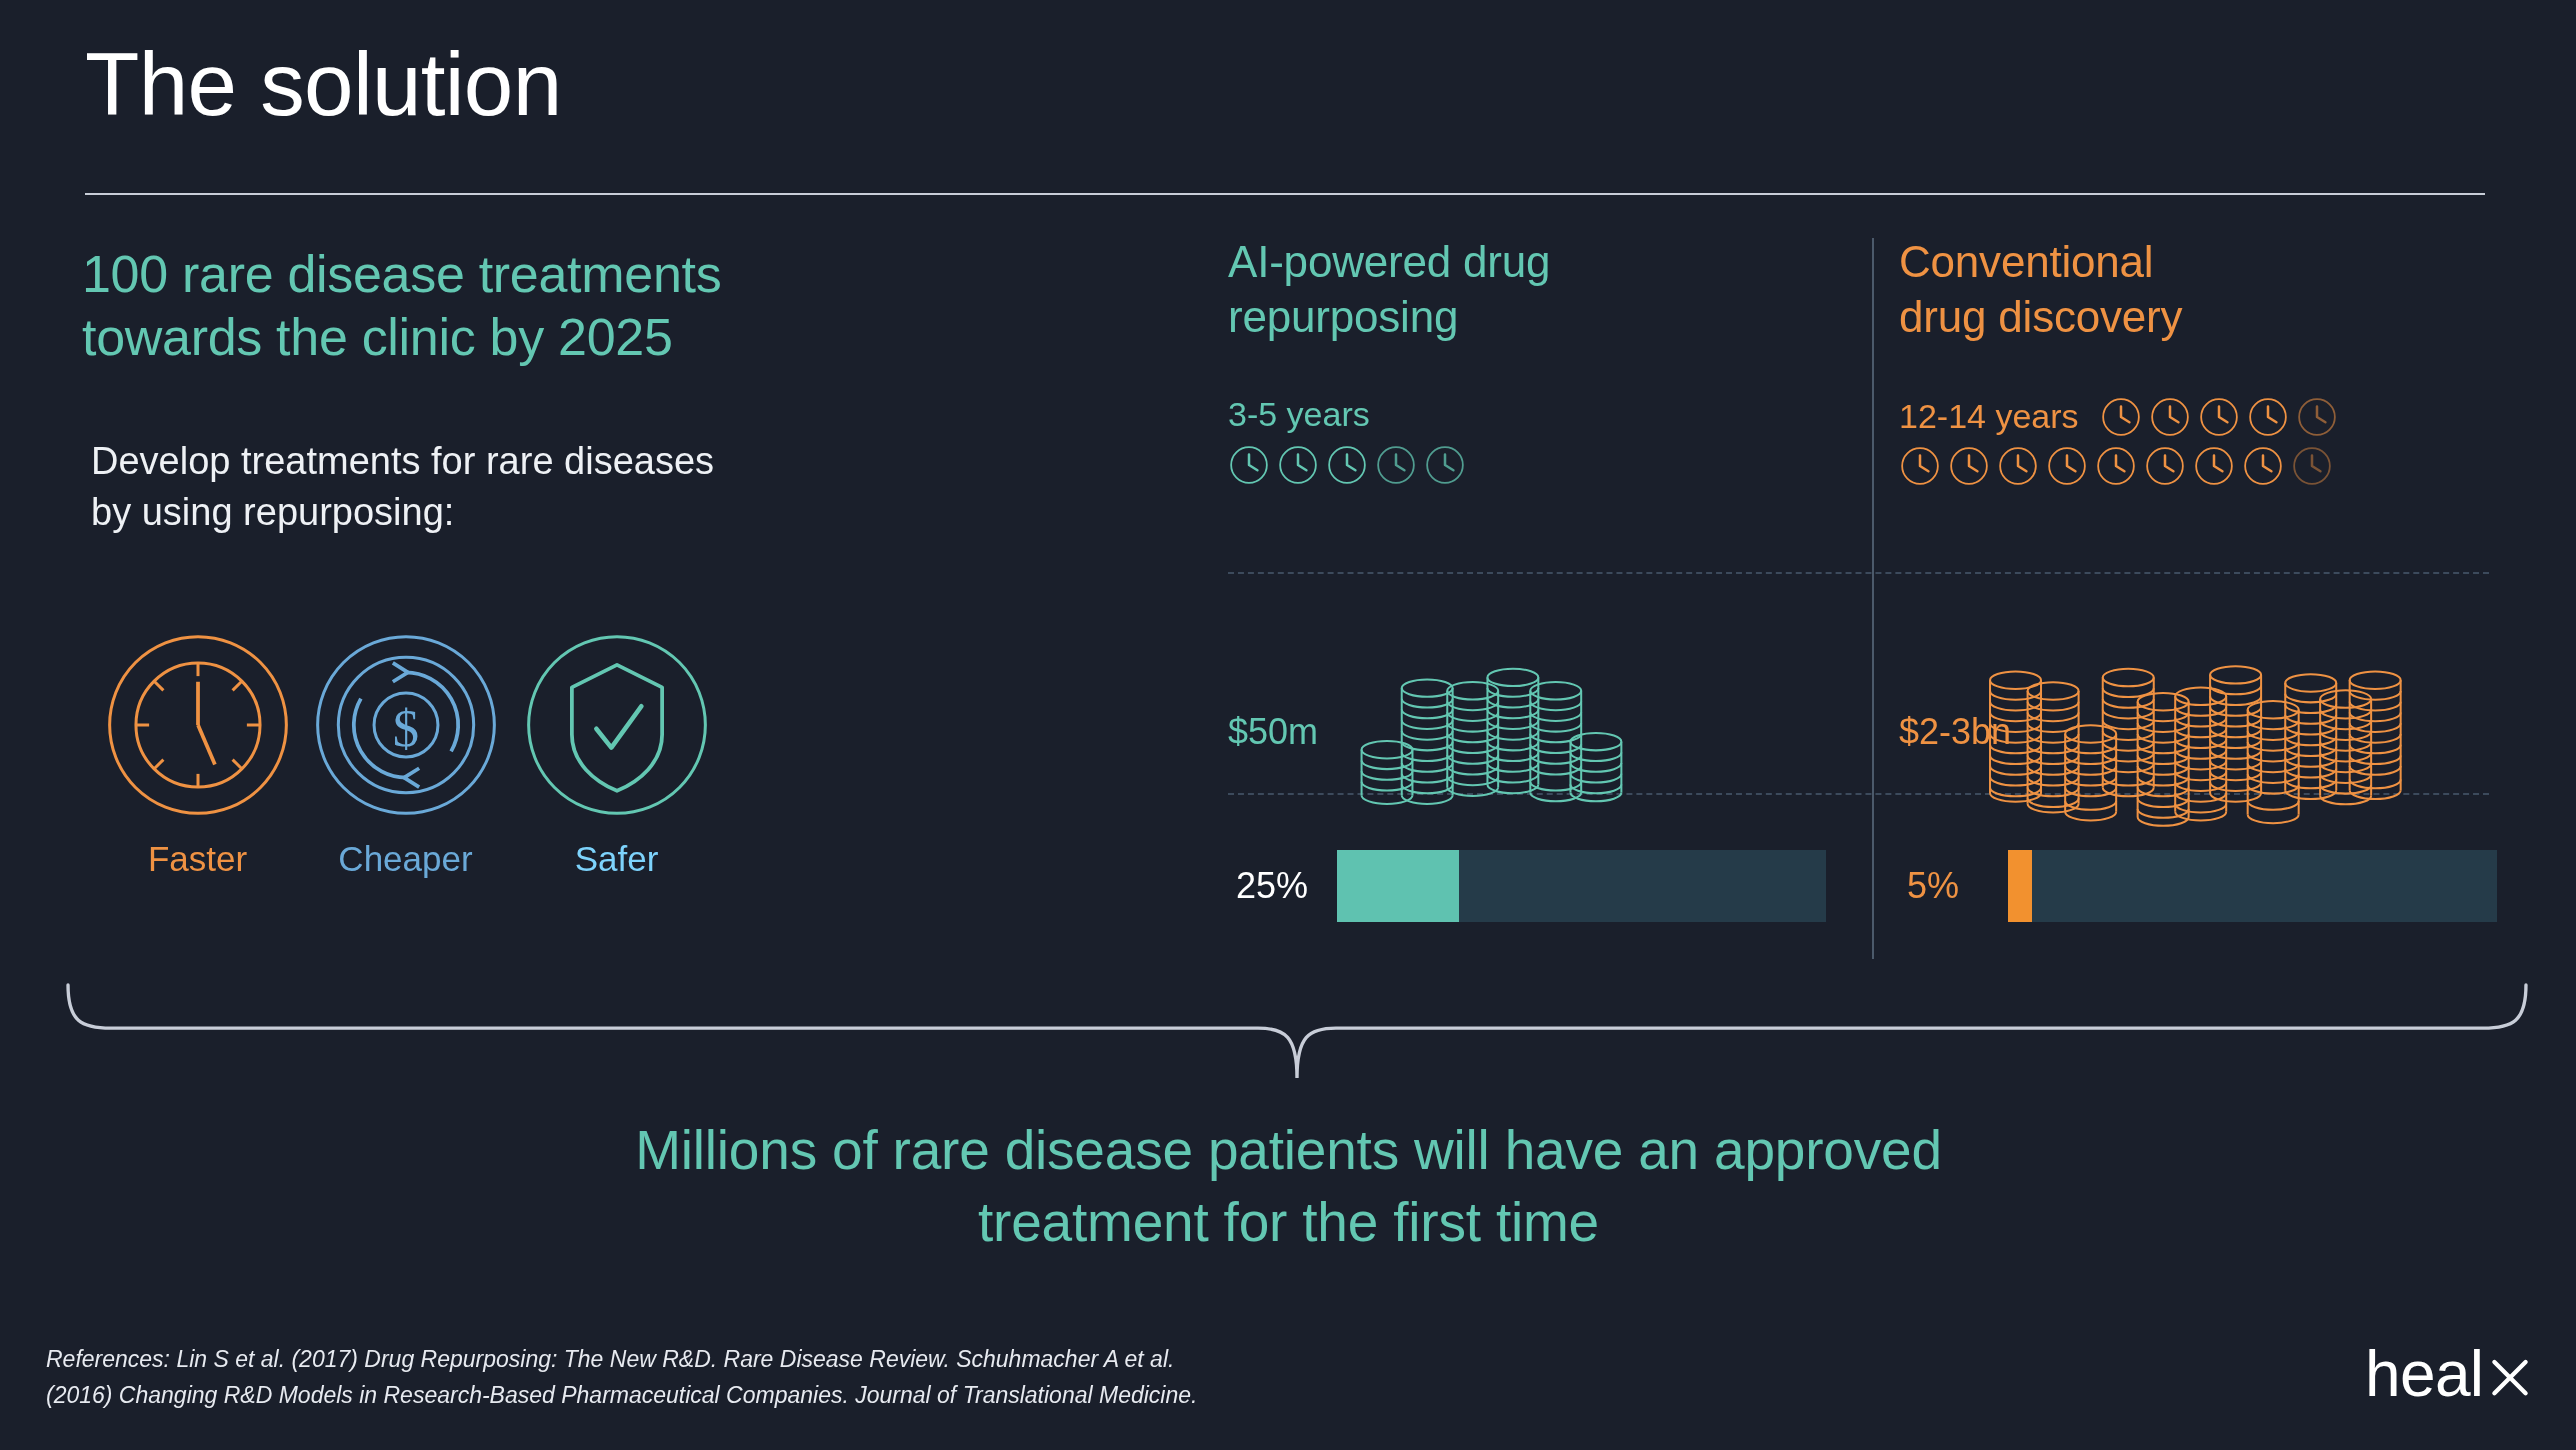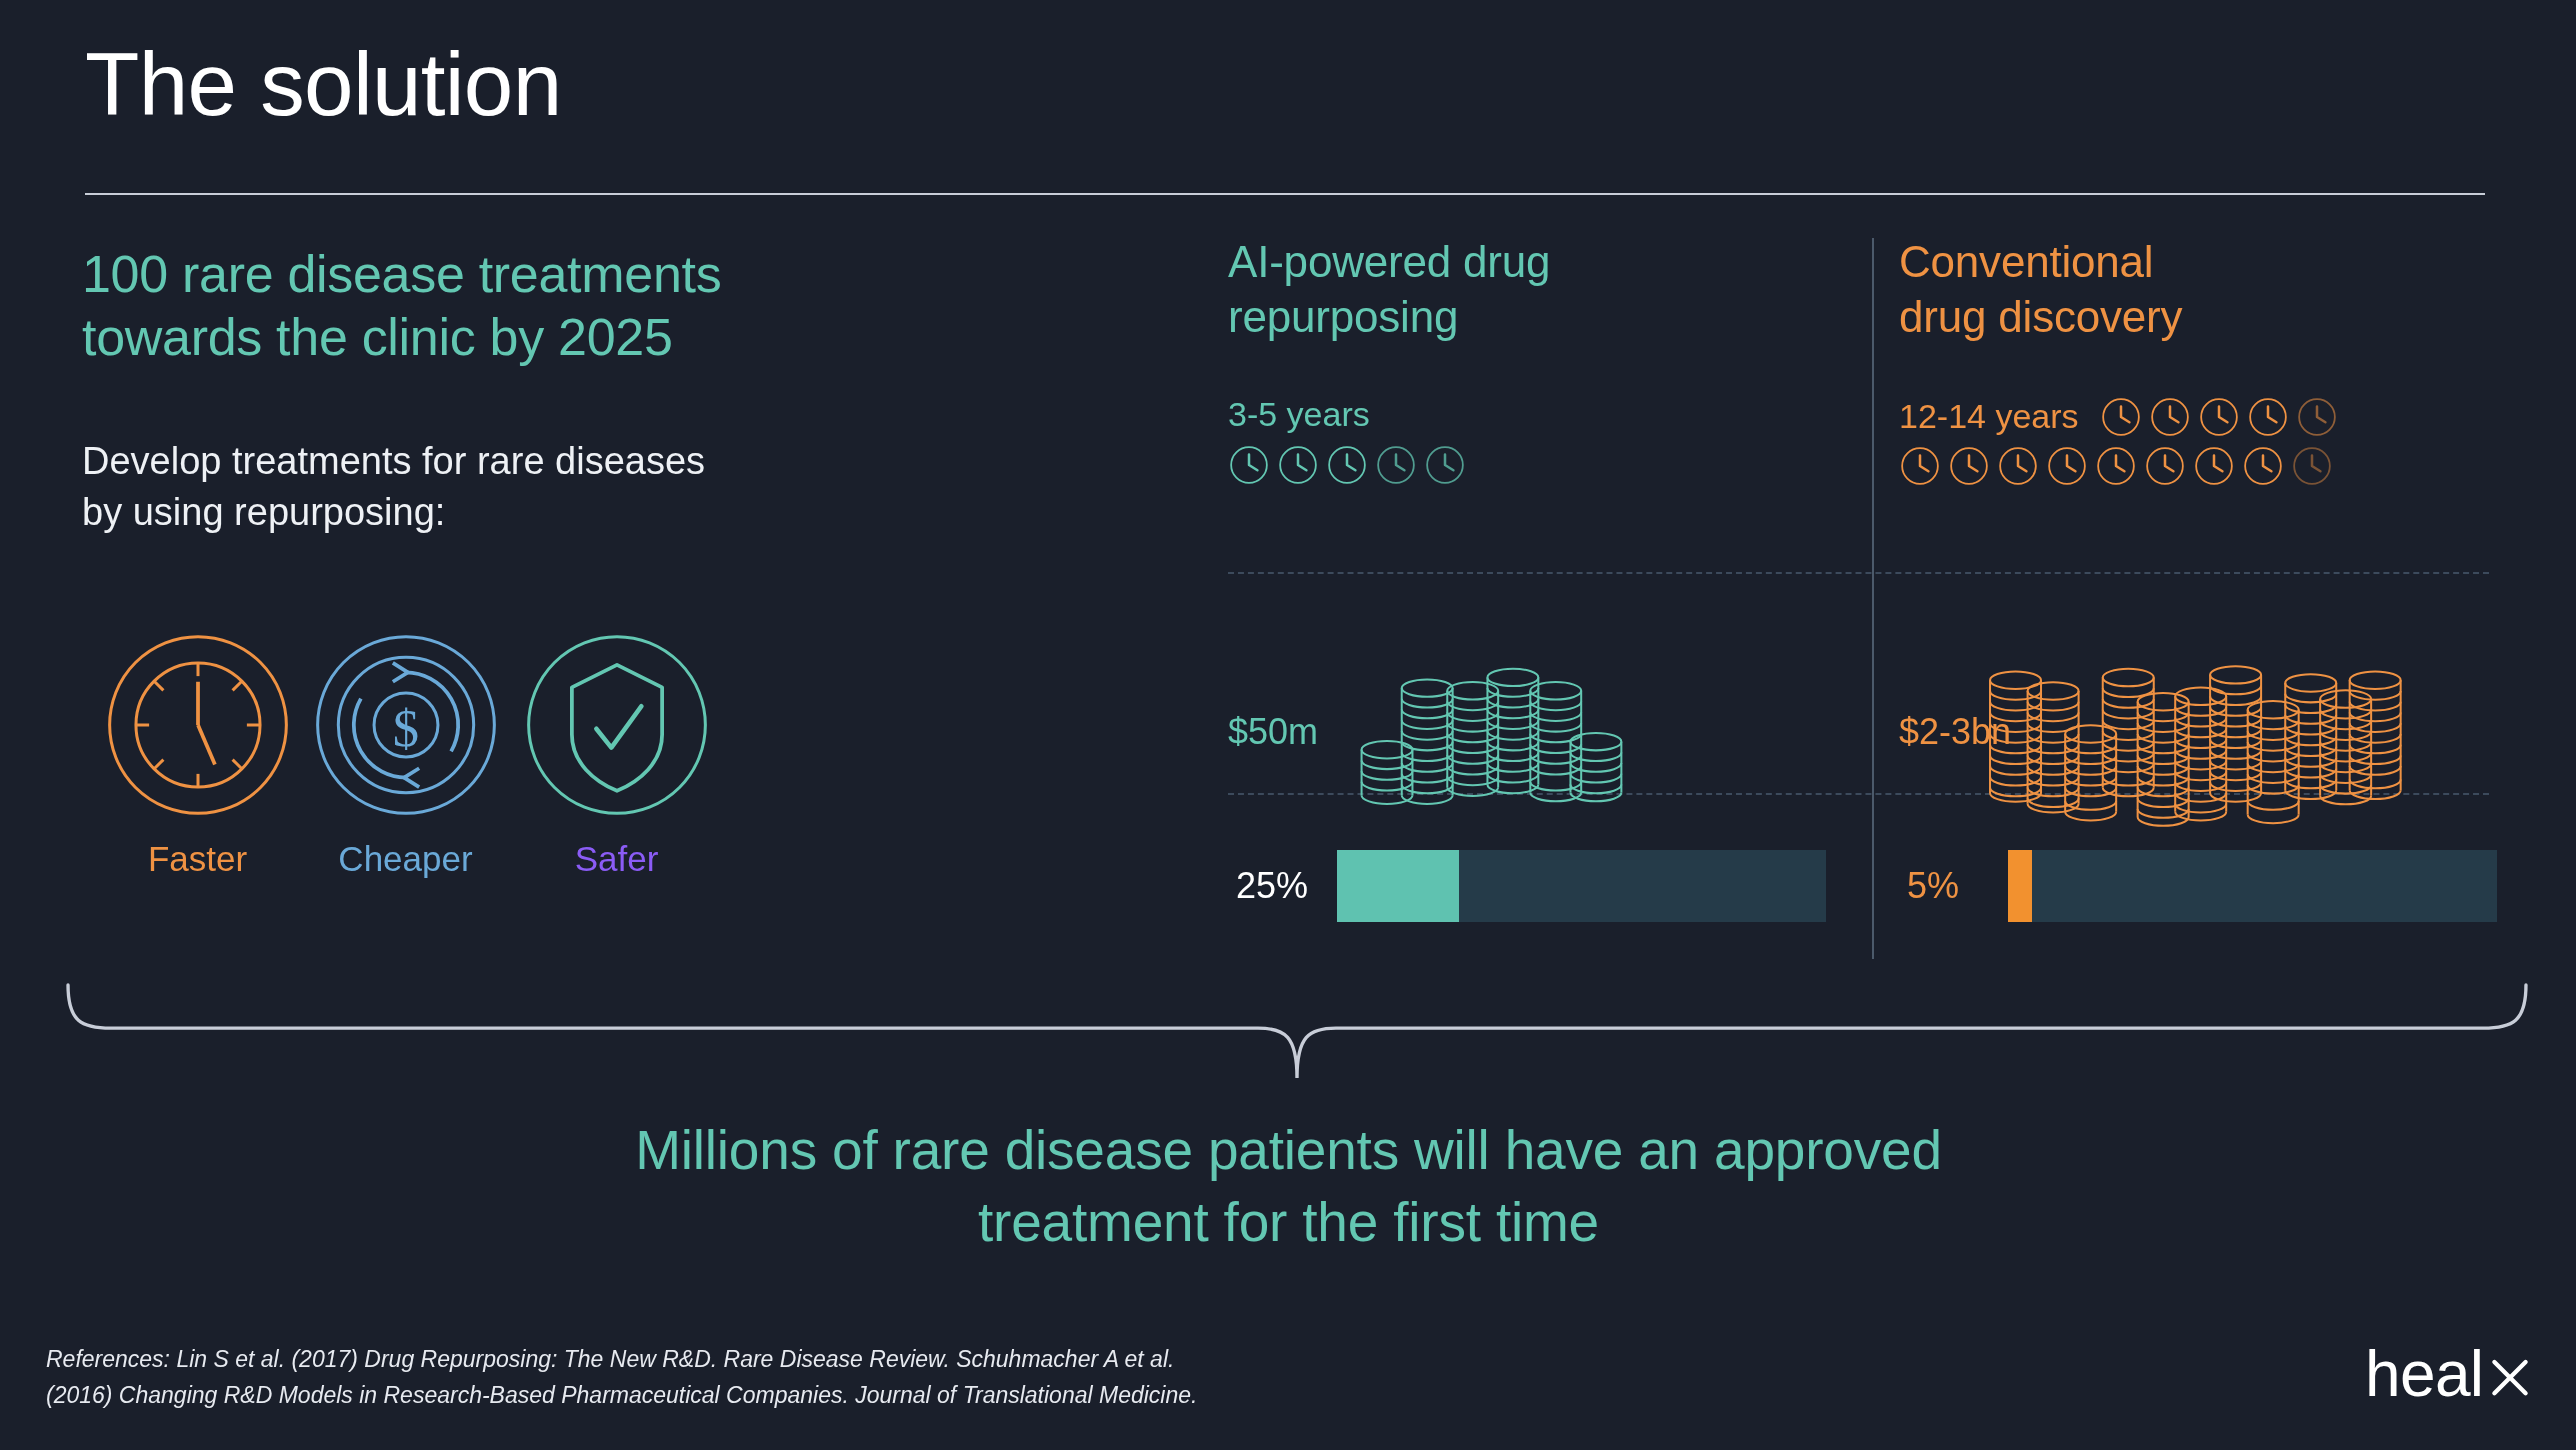--- a/index.html
+++ b/index.html
@@ -22,35 +22,35 @@
     background:#c8cdd8;
   }
 
   
   .lead {
     position:absolute; left:82px; top:243px; width:1006px;
     font-size:52px; font-weight:400; color:#63c7b2;
     line-height:1.22; letter-spacing:-0.3px;
   }
   .subtext {
-    position:absolute; left:82px; top:436px; width:939px;
+    position:absolute; left:91px; top:436px; width:939px;
     font-size:38px; font-weight:400; color:#eef1f5;
     line-height:1.33;
   }
 
   .icon-row { position:absolute; left:87px; top:631px; width:872px; height:295px; }
   .icon-cell { position:absolute; top:0; width:201px; text-align:center; }
   .icon-cell.c0 { left:10px; }
   .icon-cell.c1 { left:218px; }
   .icon-cell.c2 { left:429px; }
   .icon-cell svg { display:block; margin:0 auto; }
   .icon-label { margin-top:20px; font-size:35px; font-weight:400; }
   .lbl-faster  { color:#ef9243; }
   .lbl-cheaper { color:#6aa9d8; }
-  .lbl-safer   { color:#8b5cf6; }
+  .lbl-safer   { color:#7dd3fc; }
 
   
   .compare { position:absolute; left:1228px; top:235px; width:1261px; height:731px; }
   .col { position:absolute; top:0; width:590px; height:731px; }
   .col.ai   { left:0px; }
   .col.conv { left:671px; }
   .v-divider {
     position:absolute; left:1872px; top:238px; width:2px; height:721px;
     background:#4c5a6b;
   }

